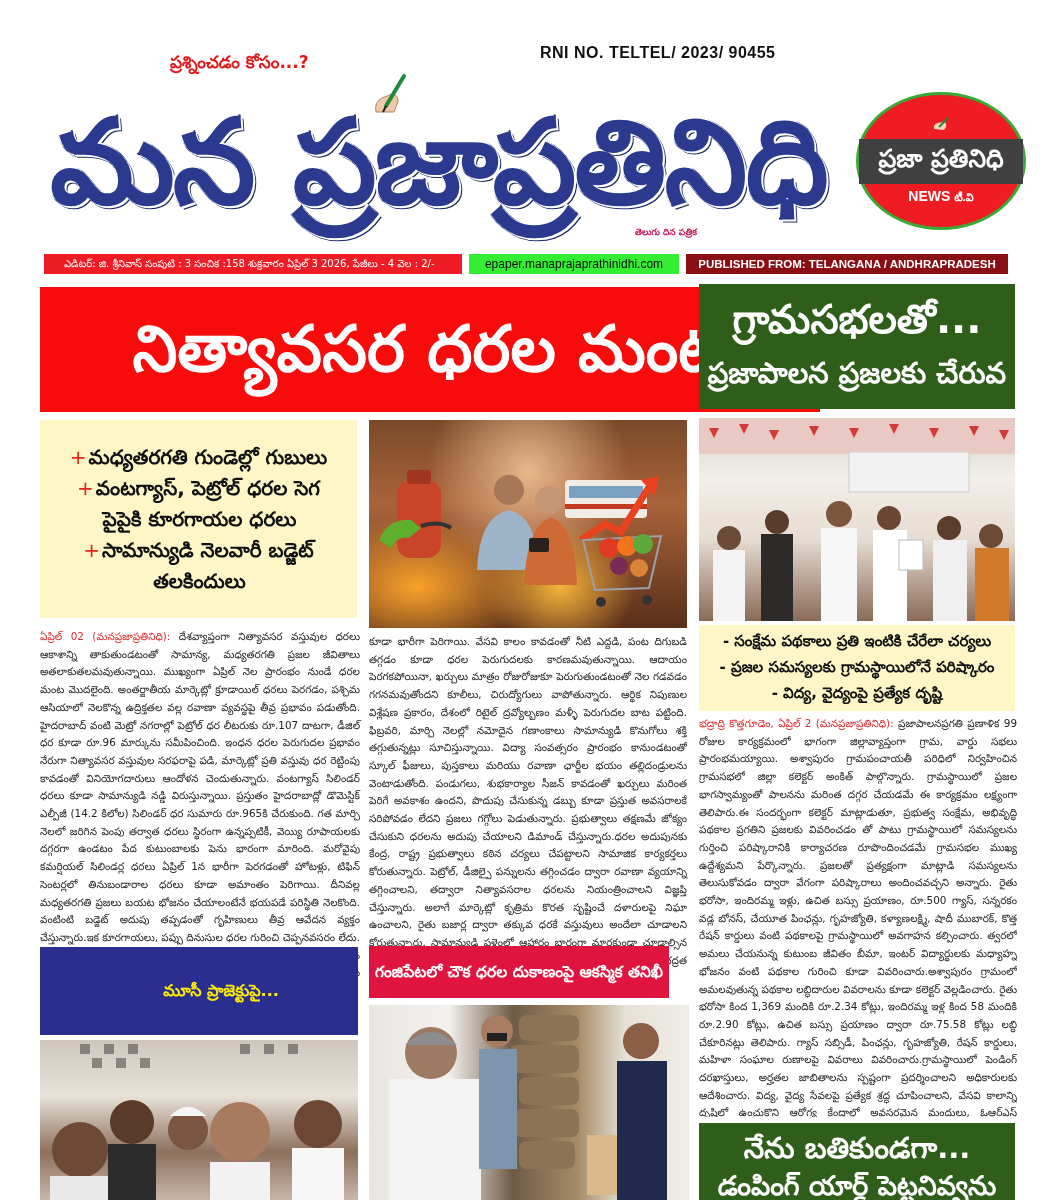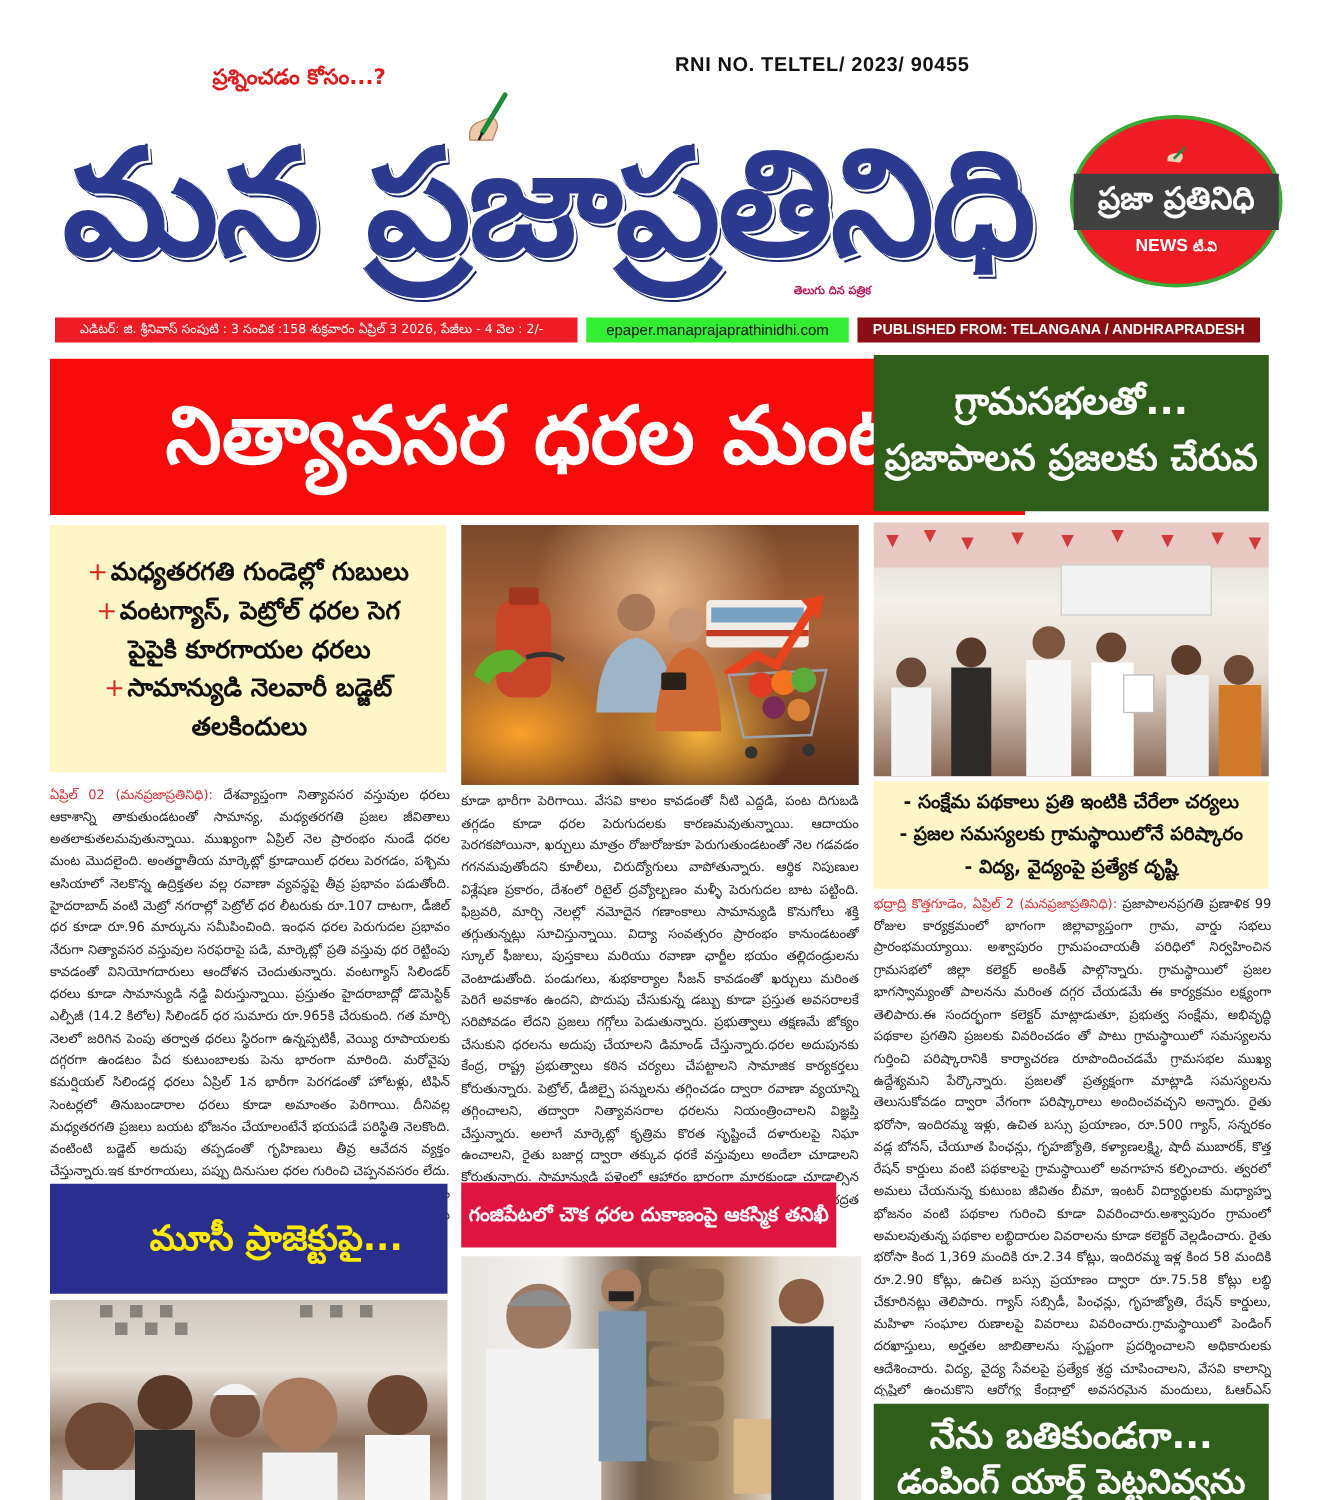--- a/index.html
+++ b/index.html
@@ -40,21 +40,21 @@
   
   .lead-headline {
     left: 40px; top: 287px; width: 780px; height: 125px; background: #f70b0b; color: #fff;
     font-size: 64px; font-weight: bold; line-height: 125px; text-align: center; white-space: nowrap; overflow: hidden;
   }
 
   .side-headline {
     left: 699px; top: 284px; width: 316px; height: 125px; background: #2f5d1a; color: #fff;
     font-weight: bold; text-align: center; display: flex; flex-direction: column; justify-content: center; gap: 4px;
   }
-  .side-headline .l1 { font-size: 30px; }
+  .side-headline .l1 { font-size: 40px; }
   .side-headline .l2 { font-size: 29px; white-space: nowrap; }
 
   
   .highlights {
     left: 40px; top: 420px; width: 317px; height: 198px; background: #fff6c8;
     display: flex; flex-direction: column; justify-content: center; align-items: center;
     font-size: 20px; font-weight: bold; line-height: 31px; color: #111;
   }
   .highlights .plus { color: #e2231a; font-weight: normal; margin-right: 2px; }
 
@@ -83,21 +83,21 @@
   .dateline { color: #e42a2a; }
   .col1 { left: 40px; top: 628px; width: 320px; height: 300px; }
   .col2 { left: 369px; top: 633px; width: 318px; height: 300px; }
   .col3 { left: 699px; top: 715px; width: 318px; height: 400px; }
 
   
   .musi-headline {
     left: 40px; top: 947px; width: 318px; height: 88px; background: #2a2f8f; color: #ffeb00;
     font-weight: bold; text-align: center; display: flex; flex-direction: column; justify-content: center;
   }
-  .musi-headline .l1 { font-size: 28px; line-height: 38px; padding-left: 44px; }
+  .musi-headline .l1 { font-size: 16px; line-height: 38px; padding-left: 44px; }
   .musi-headline .l2 { font-size: 23px; line-height: 36px; white-space: nowrap; }
 
   .ganji-headline {
     left: 369px; top: 946px; width: 300px; height: 52px; background: #e0153f; color: #fff;
     font-weight: bold; font-size: 15.5px; line-height: 52px; text-align: center; white-space: nowrap; overflow: hidden;
   }
 
   .musi-image {
     left: 40px; top: 1040px; width: 318px; height: 160px; overflow: hidden;
     background: linear-gradient(180deg, #cfc7bd 0%, #e8e2da 35%, #8d6f5c 70%, #c9b7aa 100%);

